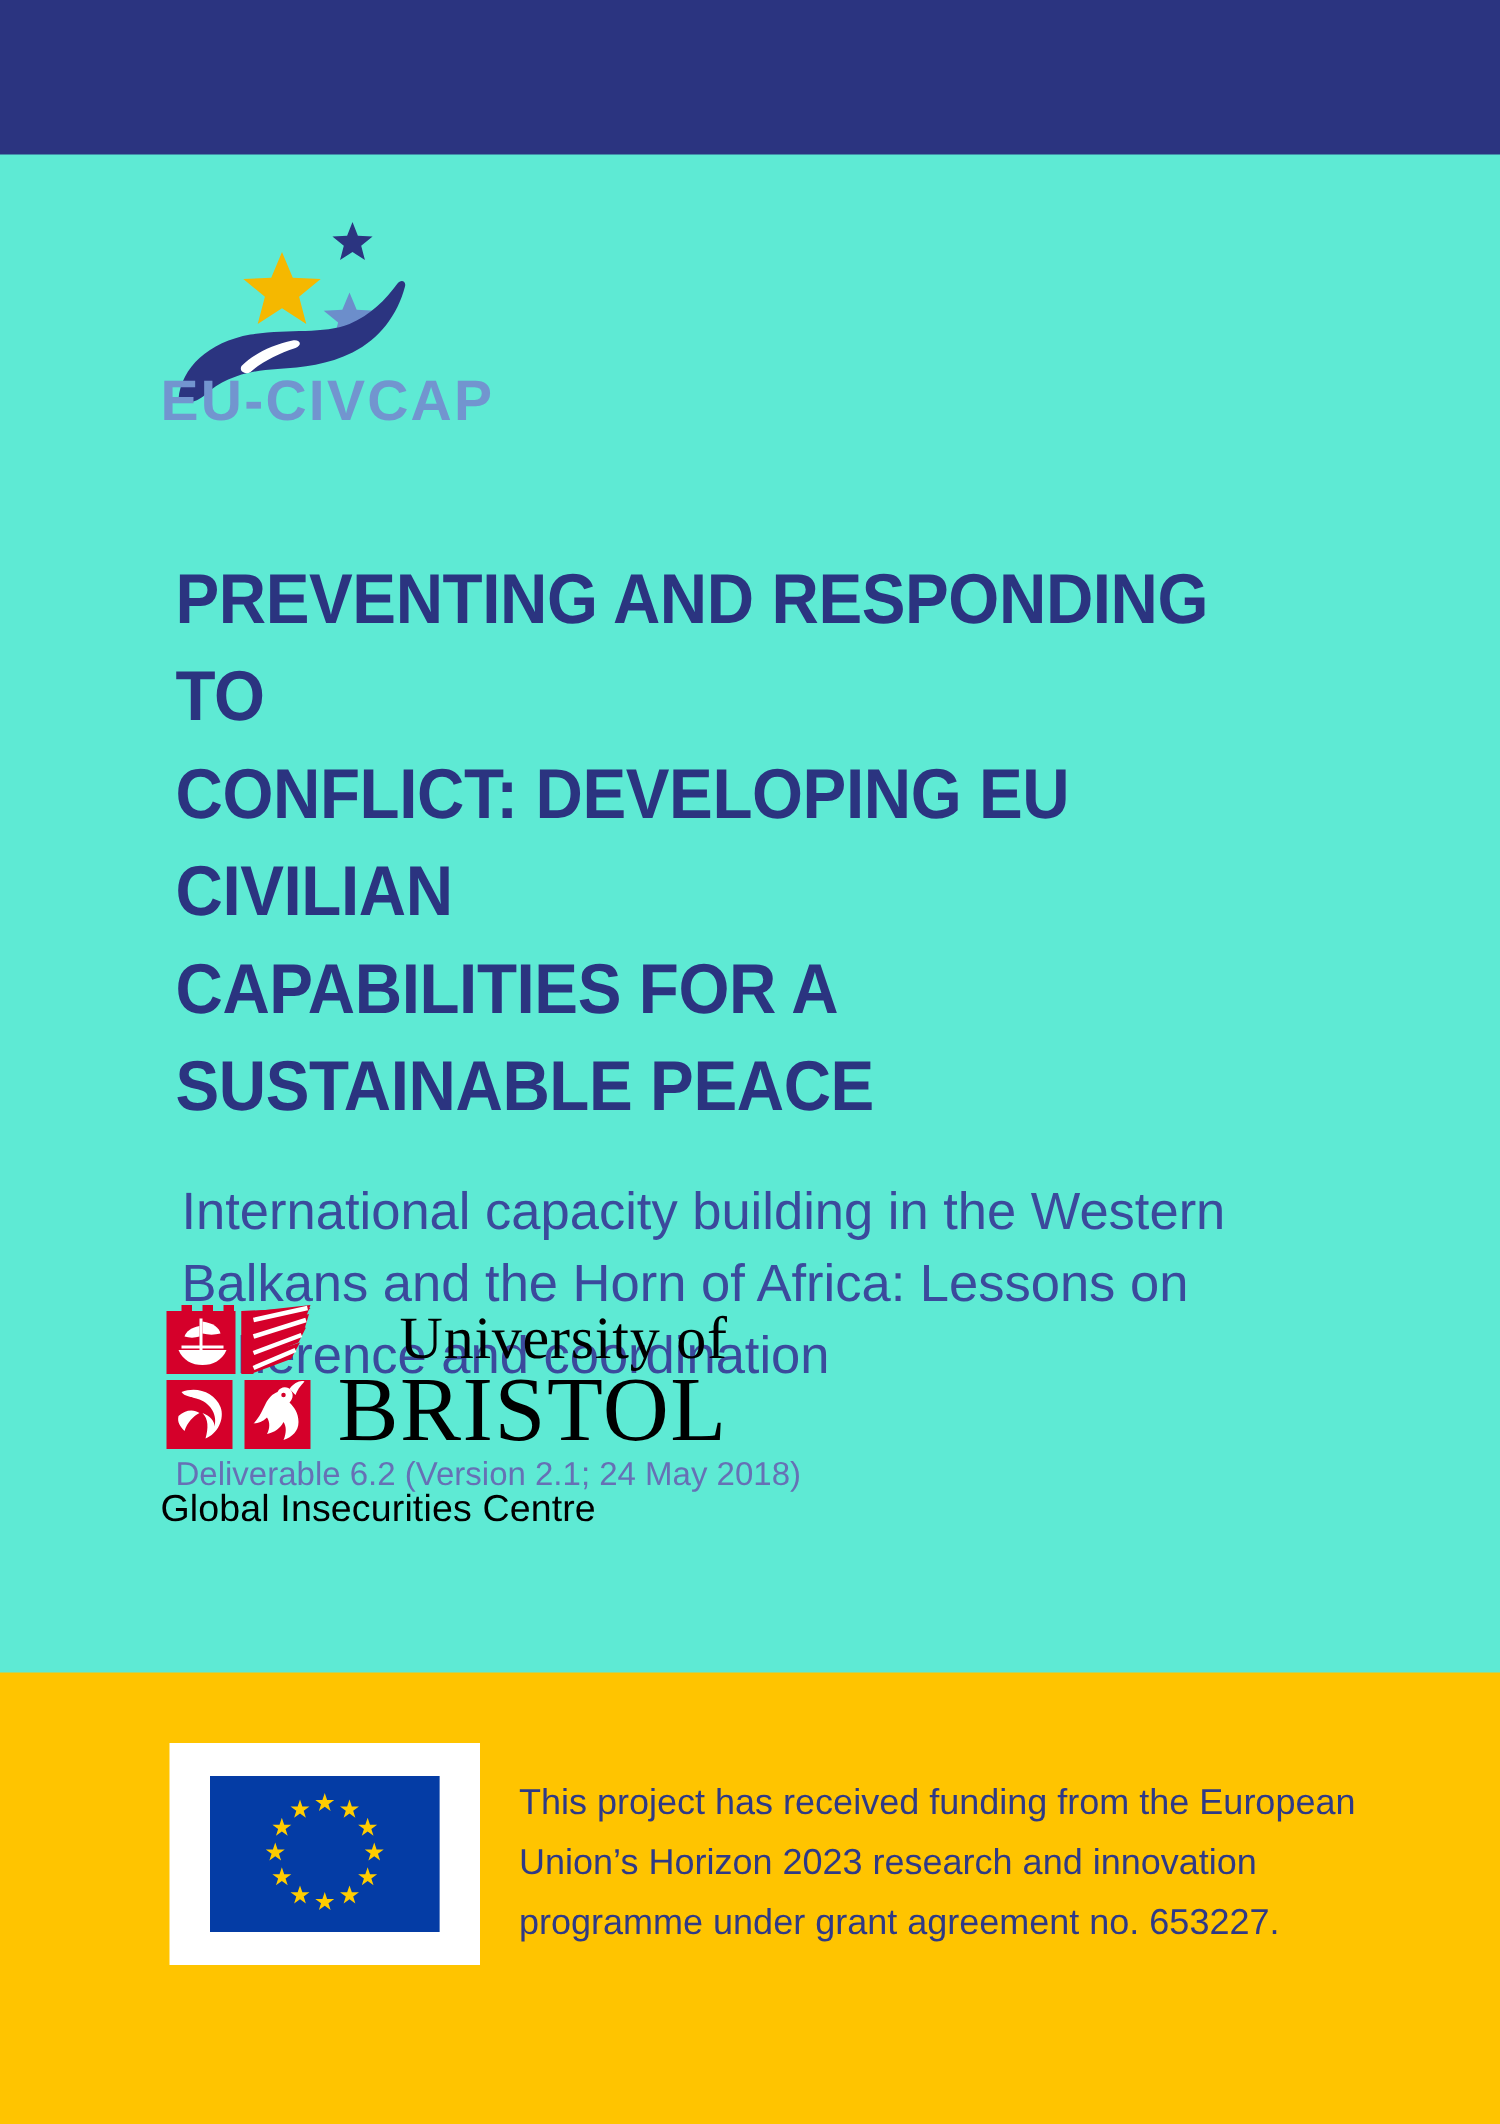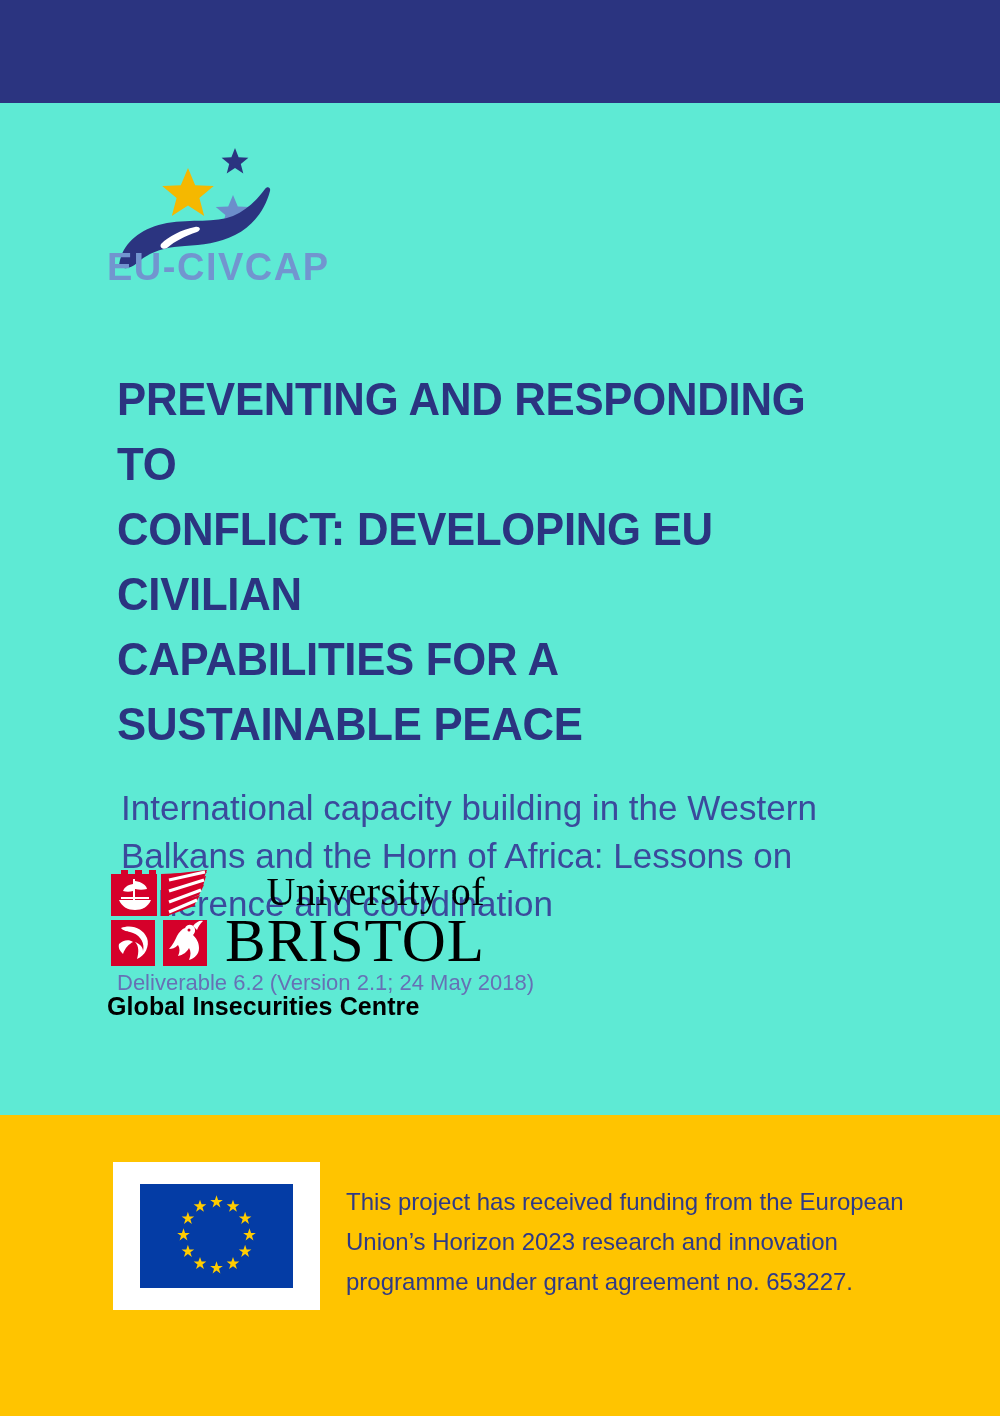--- a/index.html
+++ b/index.html
@@ -116,21 +116,21 @@
   }
   .bristol-name {
     font-family: "Liberation Serif", serif;
     font-size: 61px;
     line-height: 54px;
     color: #000000;
     letter-spacing: 1px;
   }
   .gic {
     font-family: "Liberation Sans", sans-serif;
-    font-weight: bold;
+    font-weight: normal;
     font-size: 25px;
     color: #000000;
     padding-top: 22px;
     letter-spacing: 0.1px;
   }
 
   
   .bottom-band {
     position: absolute;
     left: 0;

